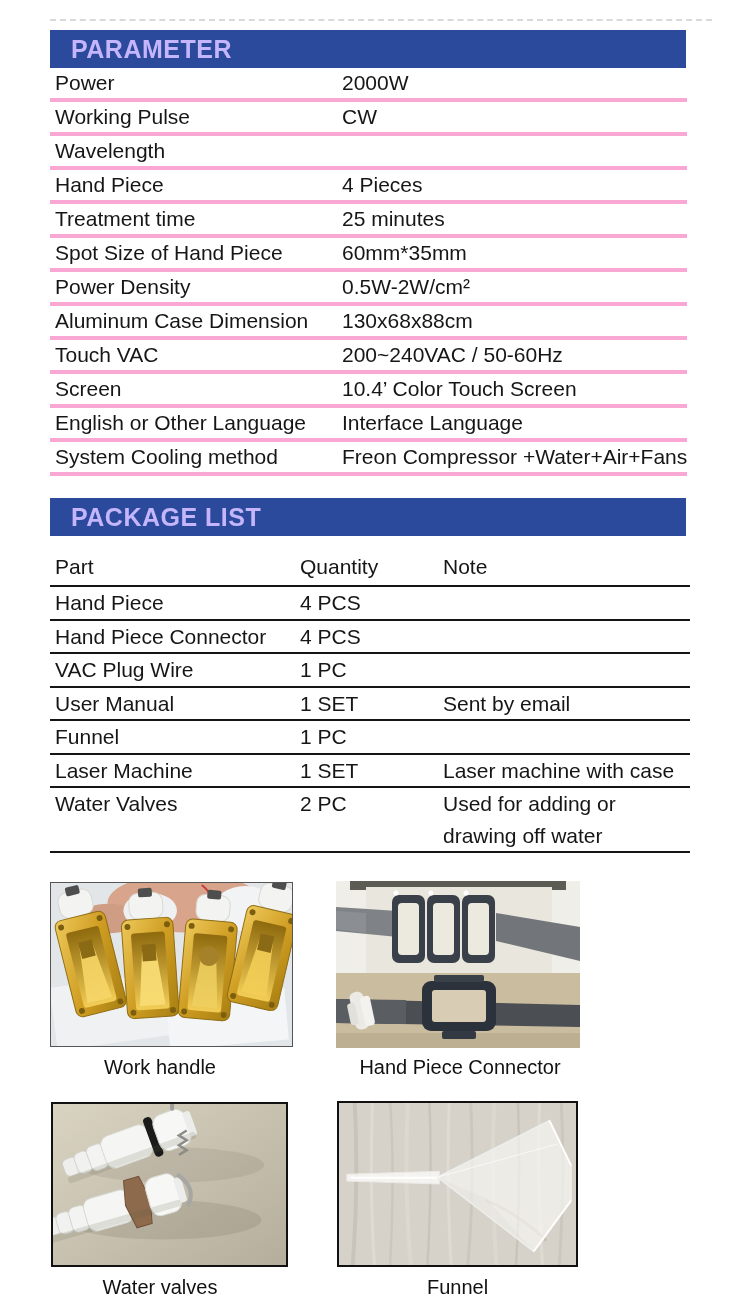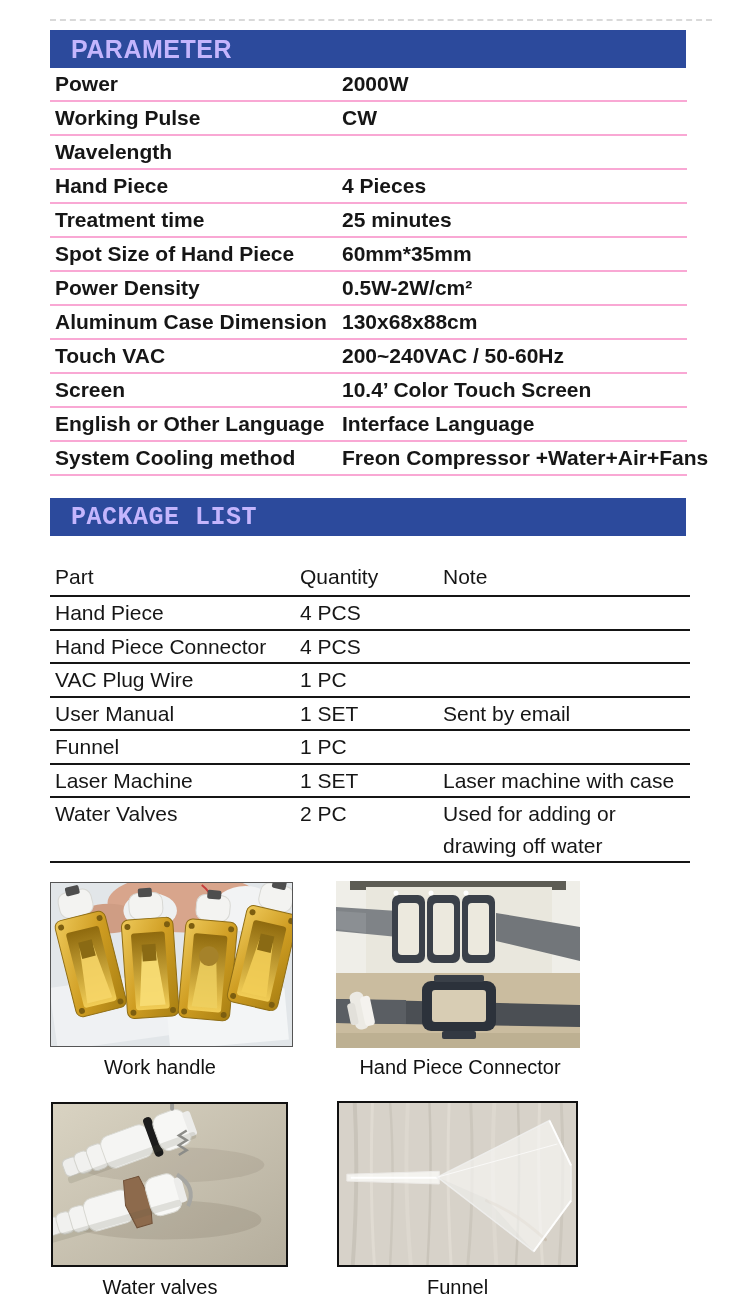--- a/index.html
+++ b/index.html
@@ -8,25 +8,25 @@
   .top-dashes{position:absolute;left:50px;top:19px;width:662px;height:0;
         border-top:2px dashed #d9d9d9;}
   .banner{position:absolute;left:50px;width:636px;height:38px;background:#2c4a9c;
         display:flex;align-items:center;padding-left:21px;box-sizing:border-box;}
   .banner span{color:#c4b5fd;font-size:25px;font-weight:bold;letter-spacing:0.5px;}
   #banner-parameter{top:30px;}
   #banner-package{top:498px;}
 
   .param-table{position:absolute;left:50px;top:68px;width:637px;}
   .prow{display:grid;grid-template-columns:287px 1fr;height:34px;box-sizing:border-box;
-        border-bottom:2px solid #f9a8d4;align-items:center;padding-left:5px;font-weight:bold;}
+        border-bottom:4px solid #f9a8d4;align-items:center;padding-left:5px;}
   .prow span{font-size:21px;line-height:30px;white-space:nowrap;}
 
   .pkg-table{position:absolute;left:50px;top:536px;width:640px;}
-  .pkg-header{display:grid;grid-template-columns:245px 143px 1fr;height:61px;
+  .pkg-header{display:grid;grid-template-columns:245px 143px 1fr;height:51px;
         box-sizing:border-box;border-bottom:2px solid #151515;align-items:end;
         padding:0 0 6px 5px;}
   .pkg-header span{font-size:21px;}
   .krow{display:grid;grid-template-columns:245px 143px 1fr;min-height:33.5px;
         box-sizing:border-box;border-bottom:2px solid #151515;align-items:start;
         padding-left:5px;}
   .krow span{font-size:21px;line-height:31.5px;}
 
   .fig{position:absolute;box-sizing:border-box;}
   .fig svg{display:block;width:100%;height:100%;}
@@ -106,21 +106,21 @@
     <span>English or Other Language</span>
     <span>Interface Language</span>
   </div>
 
   <div class="prow">
     <span>System Cooling method</span>
     <span>Freon Compressor +Water+Air+Fans</span>
   </div>
 </div>
 
-  <div class="banner" id="banner-package" style="background: rgb(44, 74, 156); font-family: Liberation Mono, monospace;">
+  <div class="banner" id="banner-package" style="background: rgb(44, 74, 156);">
     <span>PACKAGE LIST</span>
   </div>
 
   <div class="pkg-table">
     <div class="pkg-header">
       <span>Part</span>
       <span>Quantity</span>
       <span>Note</span>
     </div>
     <div id="pkg-rows">

